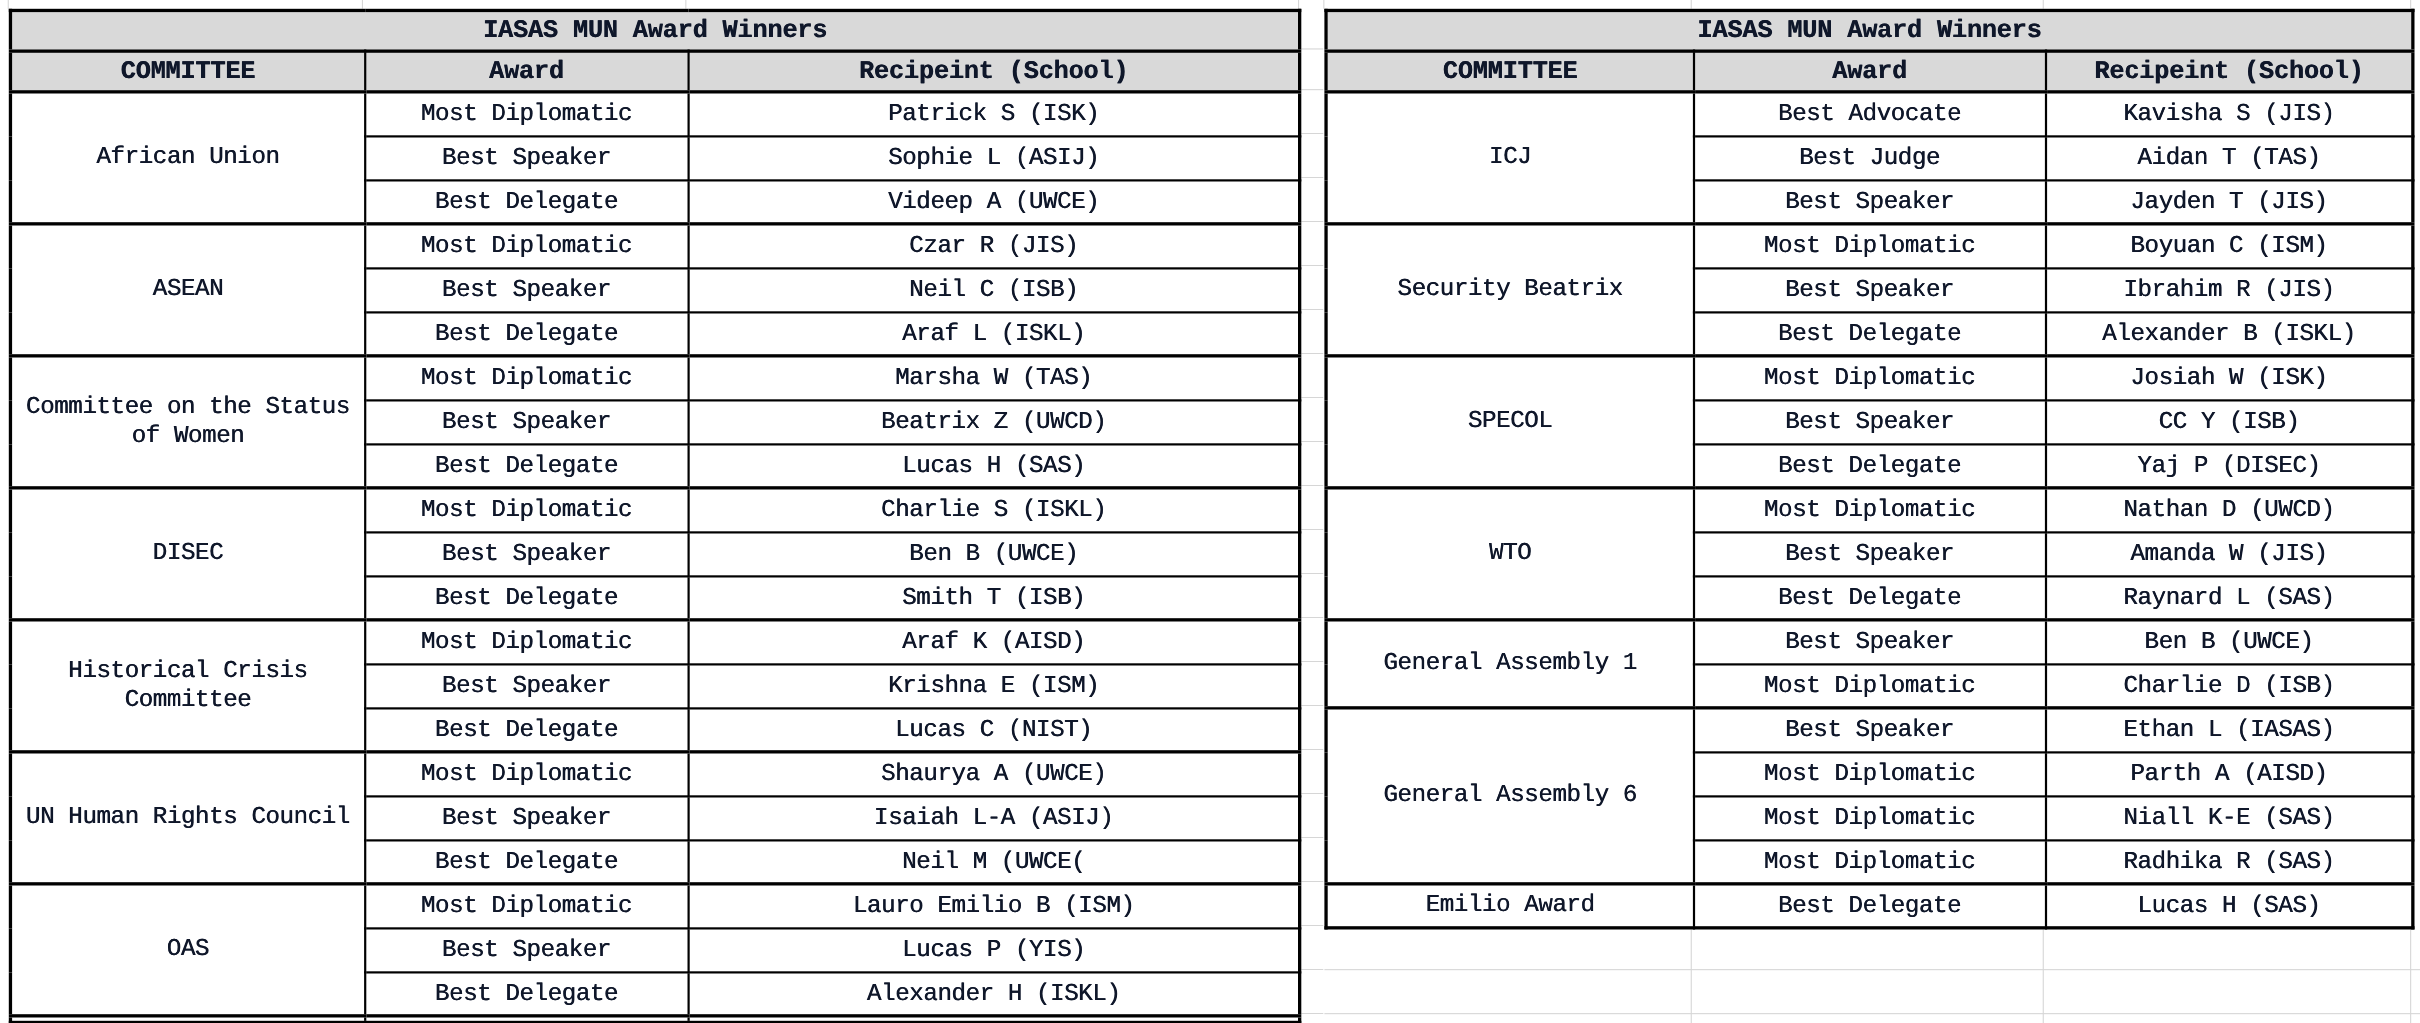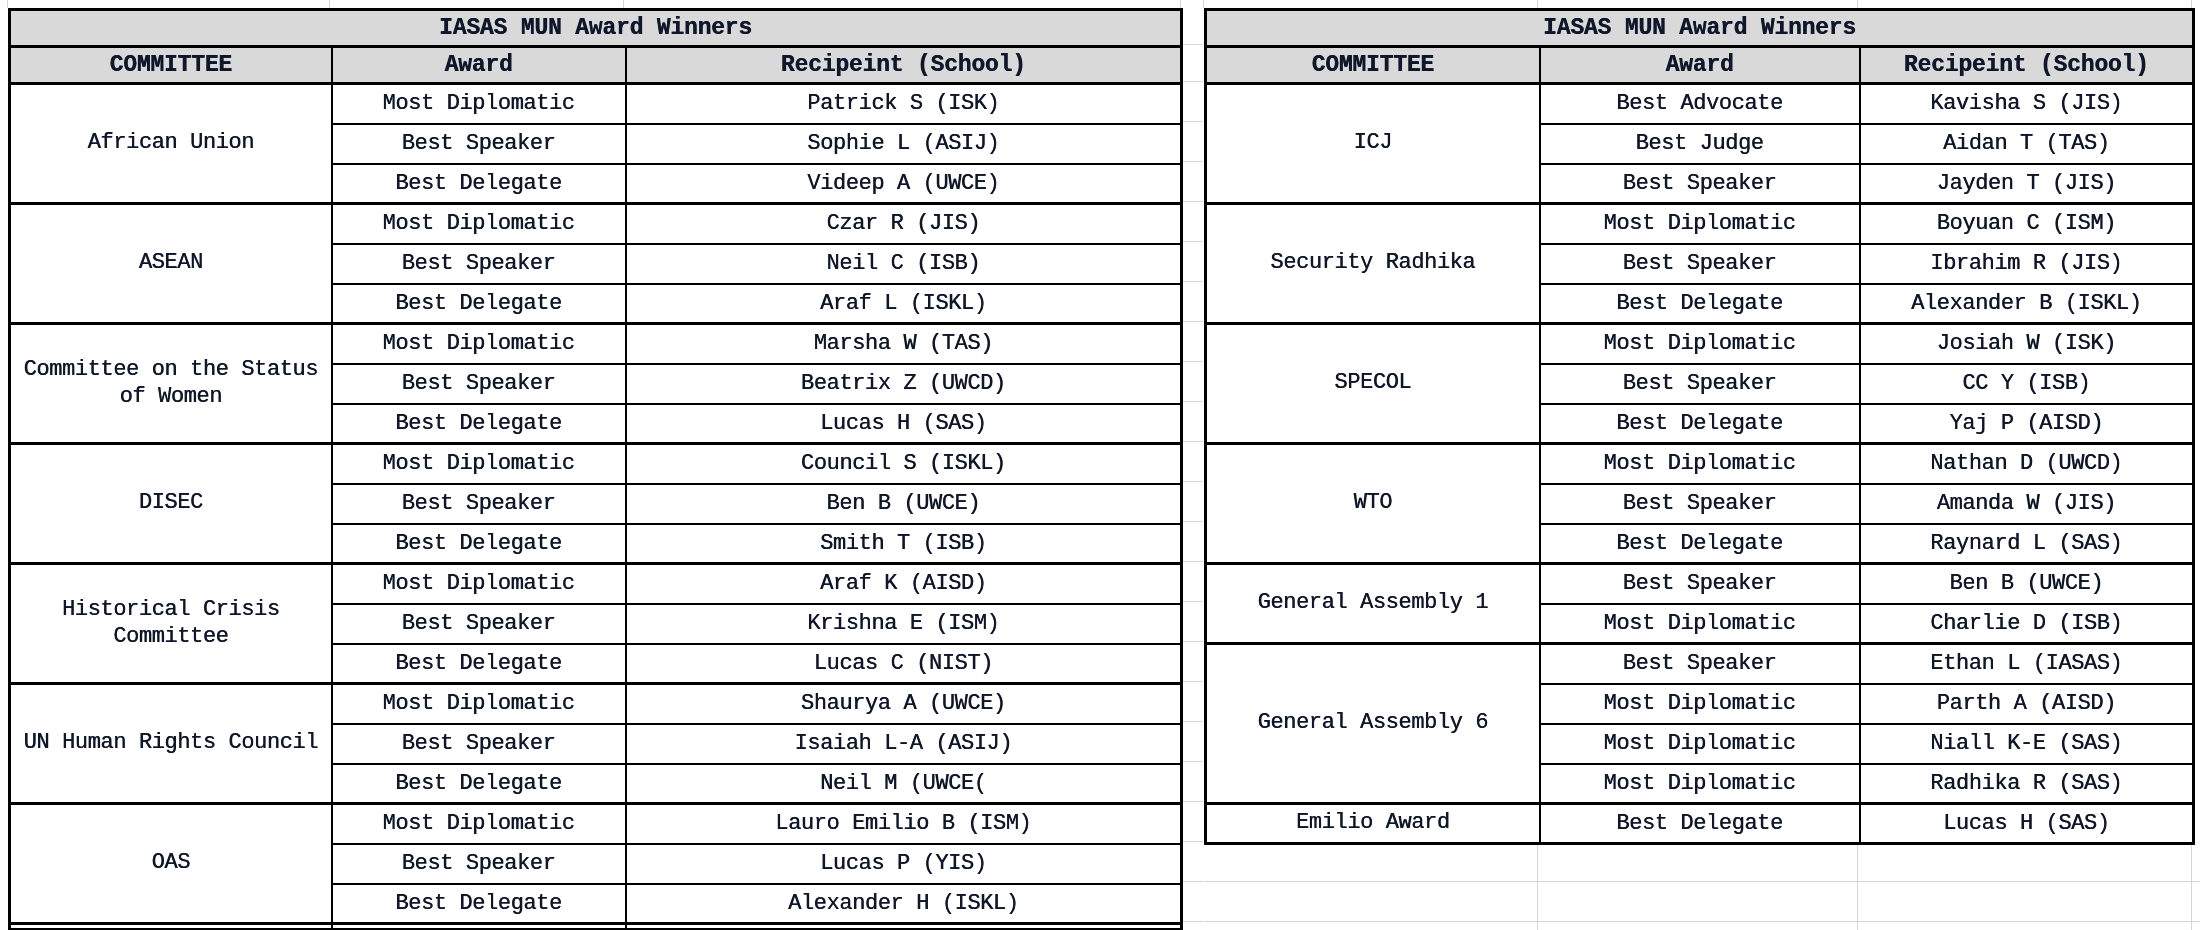--- a/index.html
+++ b/index.html
@@ -144,21 +144,21 @@
           <td>Best Speaker</td>
           <td>Beatrix Z (UWCD)</td>
         </tr>
         <tr class="data-row">
           <td>Best Delegate</td>
           <td>Lucas H (SAS)</td>
         </tr>
         <tr class="data-row group-start">
           <td class="committee-cell" rowspan="3">DISEC</td>
           <td>Most Diplomatic</td>
-          <td>Council S (ISKL)</td>
+          <td>Charlie S (ISKL)</td>
         </tr>
         <tr class="data-row">
           <td>Best Speaker</td>
           <td>Ben B (UWCE)</td>
         </tr>
         <tr class="data-row">
           <td>Best Delegate</td>
           <td>Smith T (ISB)</td>
         </tr>
         <tr class="data-row group-start">
@@ -233,21 +233,21 @@
         </tr>
         <tr class="data-row">
           <td>Best Judge</td>
           <td>Aidan T (TAS)</td>
         </tr>
         <tr class="data-row">
           <td>Best Speaker</td>
           <td>Jayden T (JIS)</td>
         </tr>
         <tr class="data-row group-start">
-          <td class="committee-cell" rowspan="3">Security Radhika</td>
+          <td class="committee-cell" rowspan="3">Security Beatrix</td>
           <td>Most Diplomatic</td>
           <td>Boyuan C (ISM)</td>
         </tr>
         <tr class="data-row">
           <td>Best Speaker</td>
           <td>Ibrahim R (JIS)</td>
         </tr>
         <tr class="data-row">
           <td>Best Delegate</td>
           <td>Alexander B (ISKL)</td>
@@ -256,21 +256,21 @@
           <td class="committee-cell" rowspan="3">SPECOL</td>
           <td>Most Diplomatic</td>
           <td>Josiah W (ISK)</td>
         </tr>
         <tr class="data-row">
           <td>Best Speaker</td>
           <td>CC Y (ISB)</td>
         </tr>
         <tr class="data-row">
           <td>Best Delegate</td>
-          <td>Yaj P (AISD)</td>
+          <td>Yaj P (DISEC)</td>
         </tr>
         <tr class="data-row group-start">
           <td class="committee-cell" rowspan="3">WTO</td>
           <td>Most Diplomatic</td>
           <td>Nathan D (UWCD)</td>
         </tr>
         <tr class="data-row">
           <td>Best Speaker</td>
           <td>Amanda W (JIS)</td>
         </tr>

